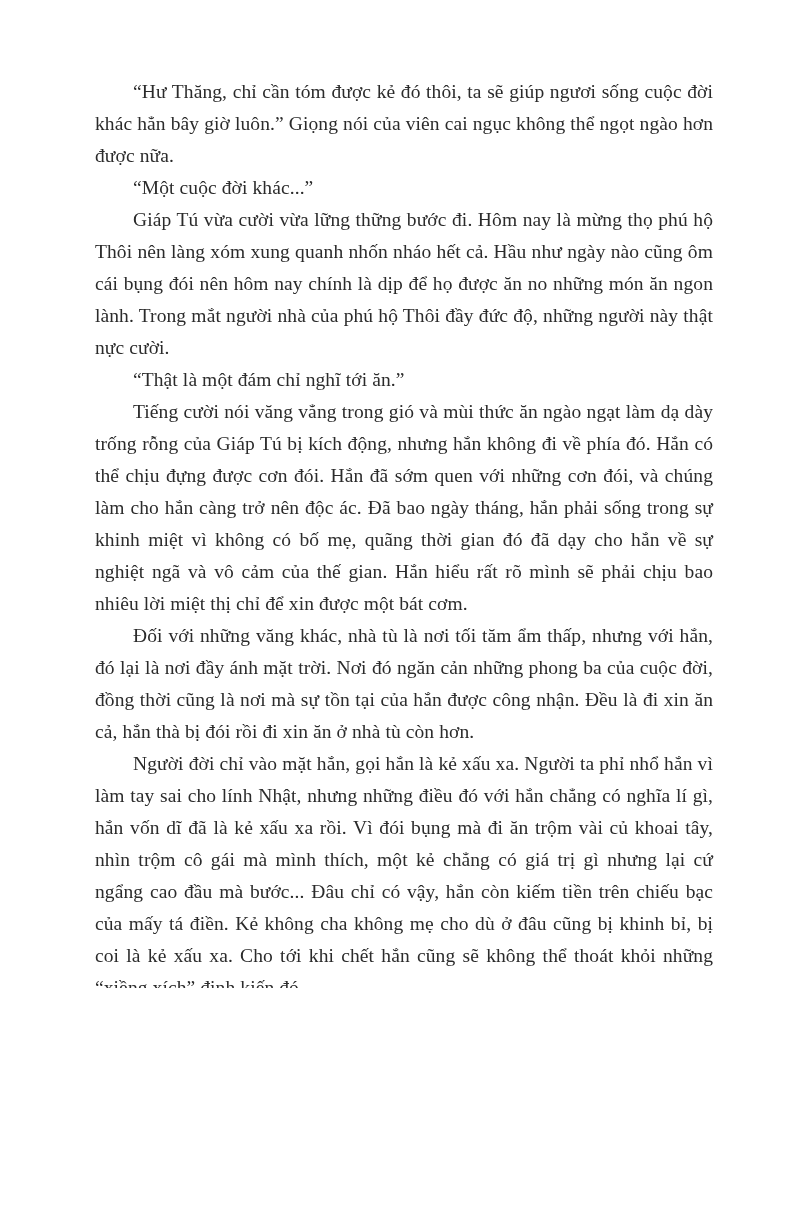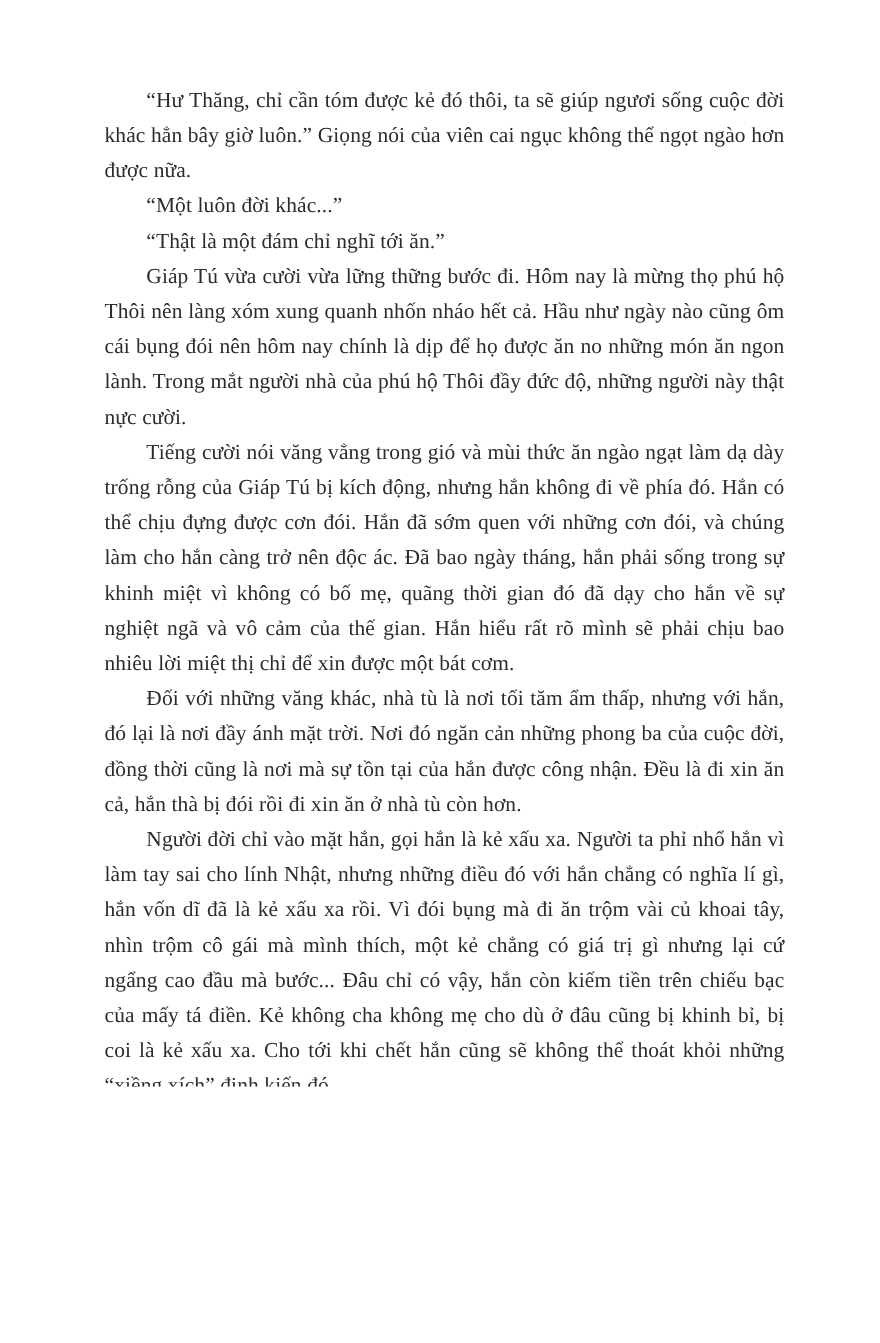--- a/index.html
+++ b/index.html
@@ -50,23 +50,23 @@
     position: relative;
     top: -1px;
   }
 </style>
 </head>
 <body>
 
 <div class="page">
   <div class="text-block">
     <p>“Hư Thăng, chỉ cần tóm được kẻ đó thôi, ta sẽ giúp ngươi sống cuộc đời khác hẳn bây giờ luôn.” Giọng nói của viên cai ngục không thể ngọt ngào hơn được nữa.</p>
-    <p>“Một luôn đời khác...”</p>
+    <p>“Một cuộc đời khác...”</p>
+    <p>Giáp Tú vừa cười vừa lững thững bước đi. Hôm nay là mừng thọ phú hộ Thôi nên làng xóm xung quanh nhốn nháo hết cả. Hầu như ngày nào cũng ôm cái bụng đói nên hôm nay chính là dịp để họ được ăn no những món ăn ngon lành. Trong mắt người nhà của phú hộ Thôi đầy đức độ, những người này thật nực cười.</p>
     <p>“Thật là một đám chỉ nghĩ tới ăn.”</p>
-    <p>Giáp Tú vừa cười vừa lững thững bước đi. Hôm nay là mừng thọ phú hộ Thôi nên làng xóm xung quanh nhốn nháo hết cả. Hầu như ngày nào cũng ôm cái bụng đói nên hôm nay chính là dịp để họ được ăn no những món ăn ngon lành. Trong mắt người nhà của phú hộ Thôi đầy đức độ, những người này thật nực cười.</p>
     <p>Tiếng cười nói văng vẳng trong gió và mùi thức ăn ngào ngạt làm dạ dày trống rỗng của Giáp Tú bị kích động, nhưng hắn không đi về phía đó. Hắn có thể chịu đựng được cơn đói. Hắn đã sớm quen với những cơn đói, và chúng làm cho hắn càng trở nên độc ác. Đã bao ngày tháng, hắn phải sống trong sự khinh miệt vì không có bố mẹ, quãng thời gian đó đã dạy cho hắn về sự nghiệt ngã và vô cảm của thế gian. Hắn hiểu rất rõ mình sẽ phải chịu bao nhiêu lời miệt thị chỉ để xin được một bát cơm.</p>
     <p>Đối với những văng khác, nhà tù là nơi tối tăm ẩm thấp, nhưng với hắn, đó lại là nơi đầy ánh mặt trời. Nơi đó ngăn cản những phong ba của cuộc đời, đồng thời cũng là nơi mà sự tồn tại của hắn được công nhận. Đều là đi xin ăn cả, hắn thà bị đói rồi đi xin ăn ở nhà tù còn hơn.</p>
     <p>Người đời chỉ vào mặt hắn, gọi hắn là kẻ xấu xa. Người ta phỉ nhổ hắn vì làm tay sai cho lính Nhật, nhưng những điều đó với hắn chẳng có nghĩa lí gì, hắn vốn dĩ đã là kẻ xấu xa rồi. Vì đói bụng mà đi ăn trộm vài củ khoai tây, nhìn trộm cô gái mà mình thích, một kẻ chẳng có giá trị gì nhưng lại cứ ngẩng cao đầu mà bước... Đâu chỉ có vậy, hắn còn kiếm tiền trên chiếu bạc của mấy tá điền. Kẻ không cha không mẹ cho dù ở đâu cũng bị khinh bỉ, bị coi là kẻ xấu xa. Cho tới khi chết hắn cũng sẽ không thể thoát khỏi những “xiềng xích” định kiến đó.</p>
   </div>
 
   <div class="footer">
     <span class="book-title">ÔNG CHÚA ĐỨC HUỆ</span>
     <span class="dot">•</span>
     <span class="page-number">15</span>
   </div>

